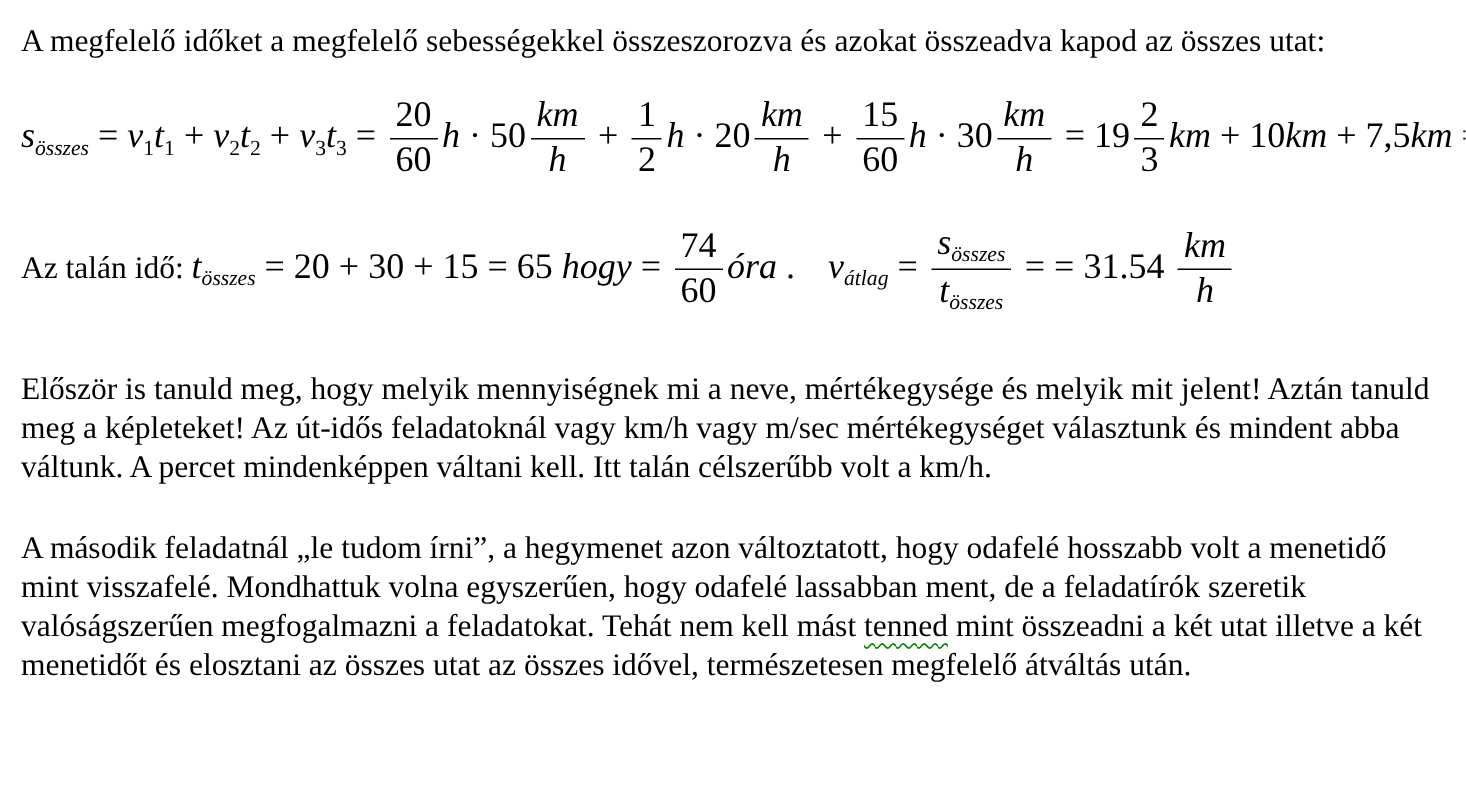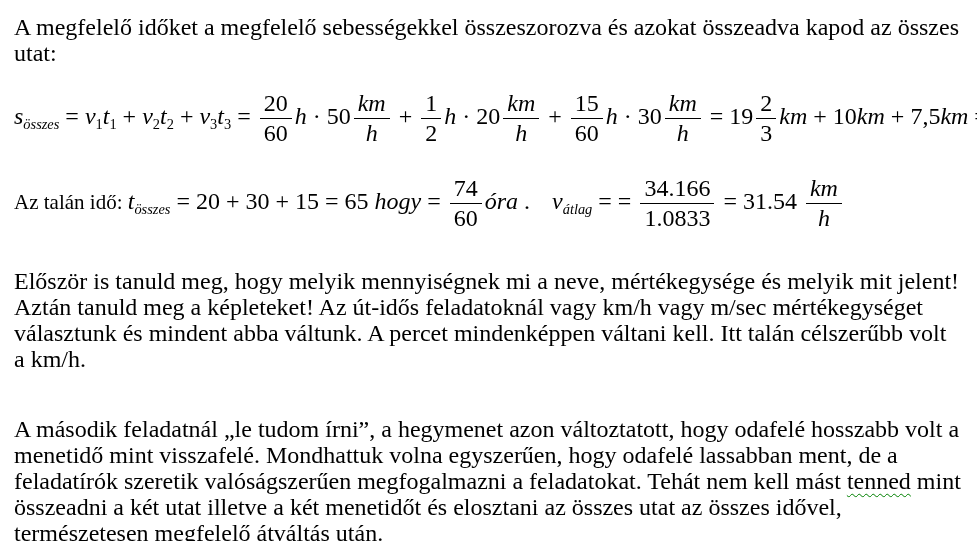--- a/index.html
+++ b/index.html
@@ -11,26 +11,26 @@
   body {
     width: 977px;
     min-height: 541px;
     font-family: "Liberation Serif", "DejaVu Serif", serif;
   }
   .doc {
     padding: 14px 14px 10px 14px;
   }
   .body-text {
     margin: 0;
-    font-size: 24px;
+    font-size: 21px;
     line-height: 26px;
     white-space: normal;
   }
   .para2 { margin-top: 36px; }
-  .para3 { margin-top: 44px; }
+  .para3 { margin-top: 28px; }
 
   .formula-block {
     margin: 24px 0 0 0;
     white-space: nowrap;
   }
   .formula-row {
     margin: 28px 0 0 0;
     white-space: nowrap;
   }
   .flabel {
@@ -110,24 +110,24 @@
         <span class="den">3</span>
       </span><span class="math-it">km</span><span class="math-txt"> + </span><span class="math-txt">10</span><span class="math-it">km</span><span class="math-txt"> + </span><span class="math-txt">7,5</span><span class="math-it">km</span><span class="math-txt"> = </span><span class="math-txt">34</span><span class="frac">
         <span class="num">1</span>
         <span class="den">6</span>
       </span><span class="math-it">km</span></div>
 
   <div class="formula-row fit">
     <span class="flabel">Az talán idő: </span><span class="formula"><span class="math-var"><span class="math-it">t</span><span class="ssub">összes</span></span><span class="math-txt"> = 20 + 30 + 15 = 65 </span><span class="math-it">hogy</span><span class="math-txt"> = </span><span class="frac">
           <span class="num">74</span>
           <span class="den">60</span>
-        </span><span class="math-it">óra</span><span class="math-txt"> . </span><span class="msp" style="width: 16px;"></span><span class="math-var"><span class="math-it">v</span><span class="ssub">átlag</span></span><span class="math-txt"> = </span><span class="math-txt"> = </span><span class="frac">
-          <span class="num">34.166</span>
-          <span class="den">1.0833</span>
-        </span><span class="math-txt"> = 31.54 </span><span class="frac math-it">
+        </span><span class="math-it">óra</span><span class="math-txt"> . </span><span class="msp" style="width: 16px;"></span><span class="math-var"><span class="math-it">v</span><span class="ssub">átlag</span></span><span class="math-txt"> = </span><span class="frac">
+          <span class="num"><span class="math-it">s</span><span class="ssub">összes</span></span>
+          <span class="den"><span class="math-it">t</span><span class="ssub">összes</span></span>
+        </span><span class="math-txt"> = </span><span class="math-txt"> = 31.54 </span><span class="frac math-it">
           <span class="num">km</span>
           <span class="den">h</span>
         </span></span>
   </div>
 
   <p class="body-text para2">Először is tanuld meg, hogy melyik mennyiségnek mi a neve, mértékegysége és melyik mit jelent! Aztán tanuld meg a képleteket! Az út-idős feladatoknál vagy km/h vagy m/sec mértékegységet választunk és mindent abba váltunk. A percet mindenképpen váltani kell. Itt talán célszerűbb volt a km/h.</p>
 
   <p class="body-text para3"><span>A második feladatnál „le tudom írni”,  a hegymenet azon változtatott, hogy odafelé hosszabb volt a menetidő mint visszafelé. Mondhattuk volna egyszerűen, hogy odafelé lassabban ment, de a feladatírók szeretik valóságszerűen megfogalmazni a feladatokat. Tehát nem kell mást </span><span class="squiggle">tenned</span><span> mint összeadni  a két utat illetve a két menetidőt és elosztani az összes utat az összes idővel, természetesen megfelelő átváltás után.</span></p>
 
 </div>

